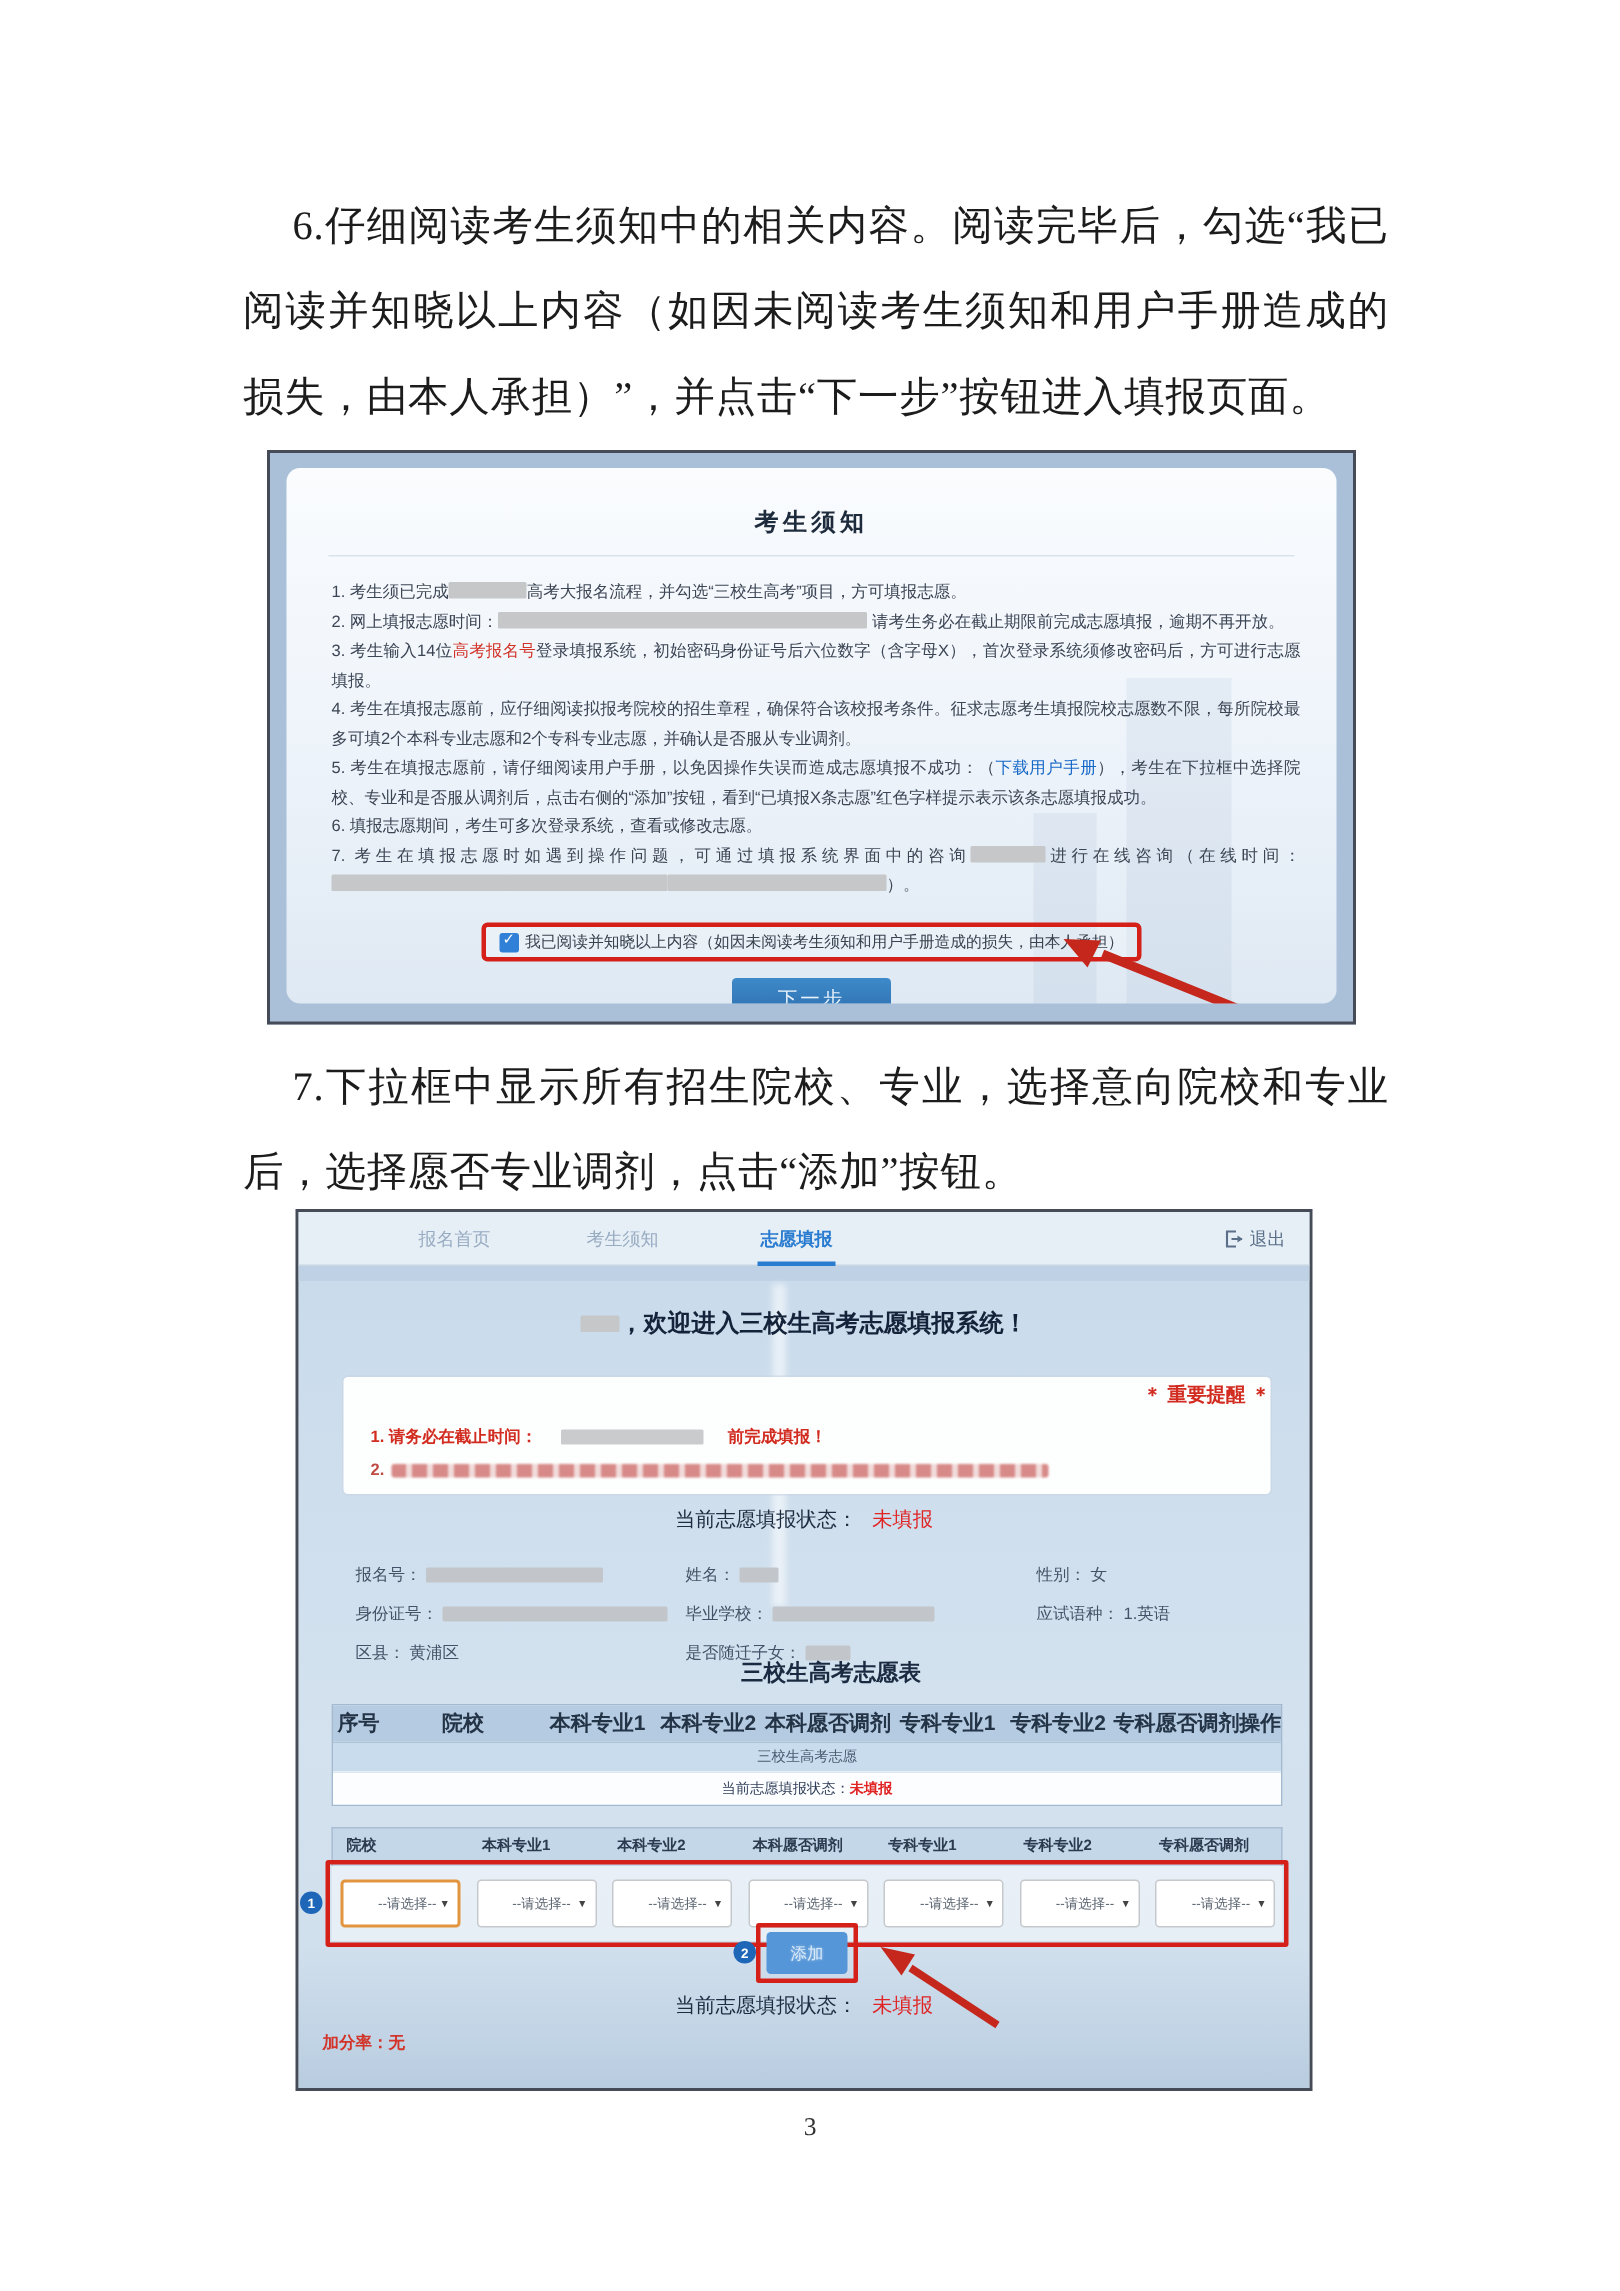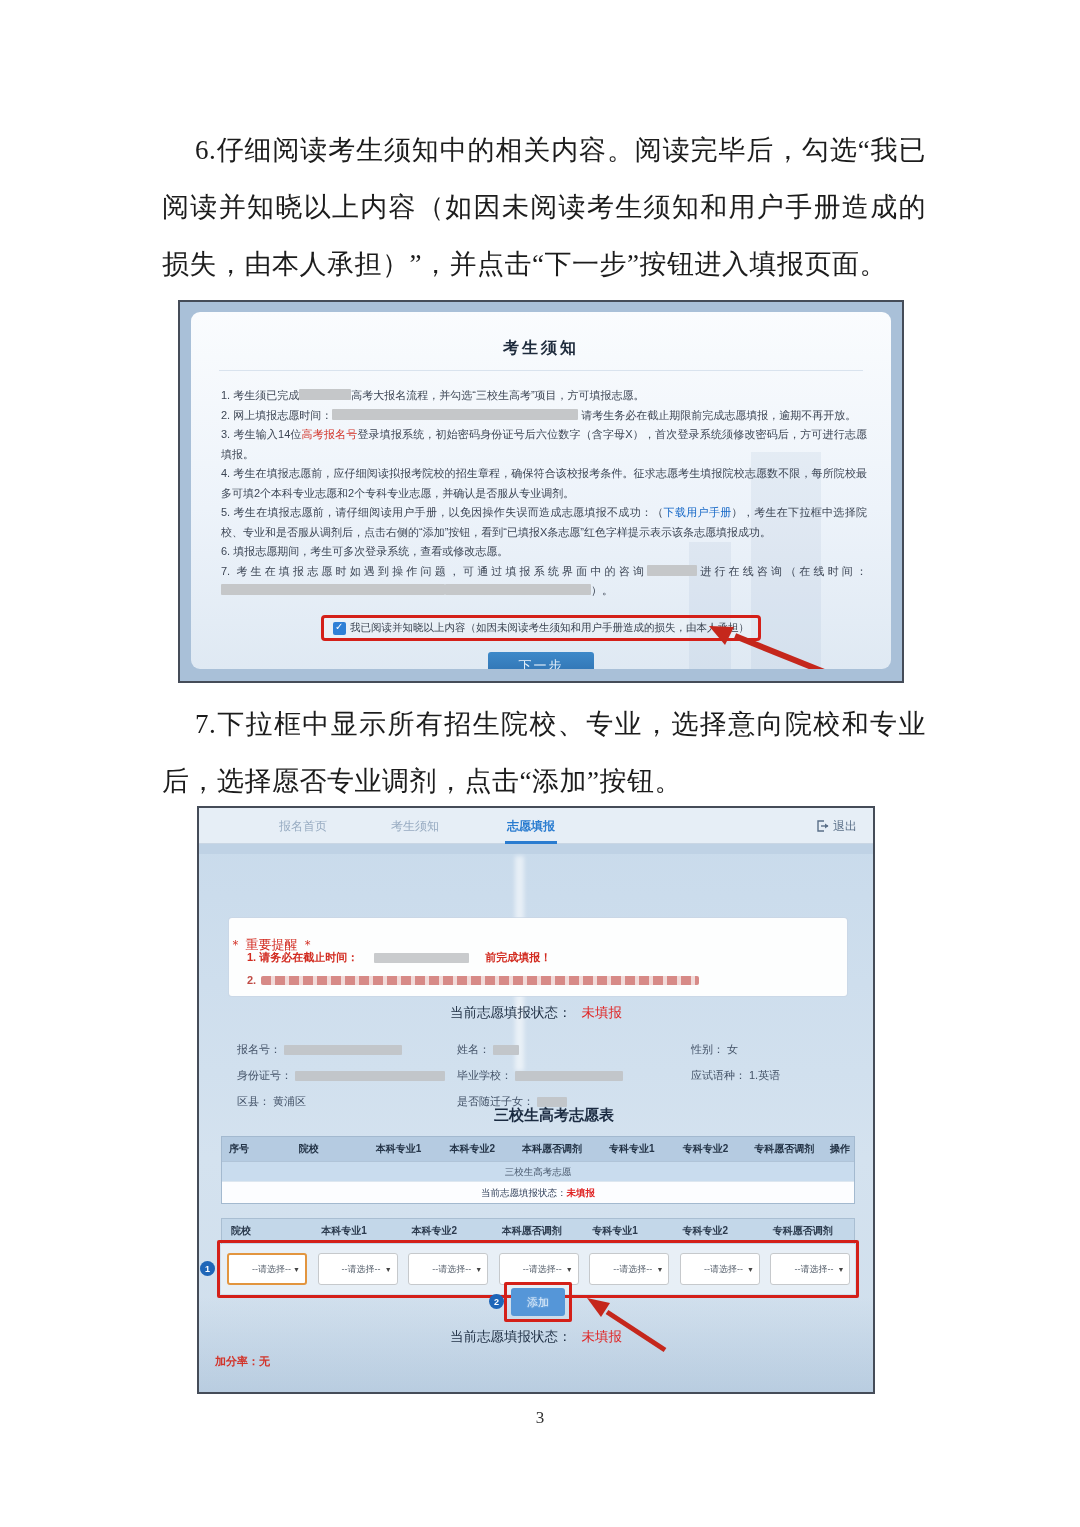--- a/index.html
+++ b/index.html
@@ -52,35 +52,35 @@
   .tab.active::after{content:"";position:absolute;left:-2px;right:-2px;bottom:0;height:3px;background:var(--primary_blue);}
   .logout{position:absolute;right:16px;top:0;height:36px;display:flex;align-items:center;gap:4px;
           font-size:12px;color:#5a6f88;cursor:pointer;}
   .nav-strip{position:absolute;top:36px;left:0;right:0;height:10px;background:#bfd2e5;}
   .pearl{position:absolute;left:316px;top:48px;width:9px;height:215px;background:rgba(255,255,255,.55);filter:blur(2px);}
   .city-fade{position:absolute;left:0;right:0;bottom:0;height:95px;
              background:linear-gradient(180deg,rgba(180,200,222,0),rgba(158,184,210,.45));}
   .welcome{position:absolute;top:64px;left:0;right:0;text-align:center;font-size:16px;font-weight:bold;color:#14233a;}
   .remind-box{position:absolute;left:30px;top:110px;width:618px;height:78px;background:#fdfefe;border-radius:3px;
               box-shadow:0 0 0 1px rgba(200,212,226,.6);}
-  .remind-title{position:absolute;top:18px;left:0;right:0;text-align:left;font-size:13px;font-weight:normal;color:#d22b20;}
+  .remind-title{position:absolute;top:3px;left:0;right:0;text-align:right;font-size:13px;font-weight:bold;color:#d22b20;}
   .remind-l1{position:absolute;top:32px;left:18px;font-size:11px;font-weight:bold;color:#d22b20;display:flex;align-items:center;gap:16px;white-space:nowrap;}
   .remind-l1 .redact{background:#c9cbcd;width:95px;height:10px;}
   .remind-l2{position:absolute;top:56px;left:18px;display:flex;align-items:center;gap:5px;font-size:11px;font-weight:bold;color:#c04a44;}
   .blur-red{width:438px;height:9px;border-radius:2px;filter:blur(.6px);
             background:repeating-linear-gradient(90deg,rgba(190,60,55,.6) 0 10px,rgba(190,60,55,.18) 10px 14px);}
   .status-line{position:absolute;left:0;right:0;text-align:center;font-size:13.5px;font-weight:normal;color:#1d2d42;}
   .status-line .t-status{color:var(--status_red);margin-left:10px;}
   .info{position:absolute;left:0;top:228px;right:0;height:80px;font-size:11px;color:#435267;}
   .i-cell{position:absolute;white-space:nowrap;display:flex;align-items:center;gap:3px;}
   .i-cell .redact{background:#c2c6ca;height:10px;}
   .tbl-title{position:absolute;top:298px;left:0;right:0;text-align:center;font-size:15px;font-weight:bold;color:#1a2a40;padding-left:36px;}
   .vtable{position:absolute;left:22px;top:328px;width:634px;border:1px solid #a3b9cf;background:#fcfdff;}
   .vt-head{display:flex;background:#b5cbe1;height:24px;align-items:center;}
-  .vt-head .th{font-size:10px;font-weight:bold;color:#243447;text-align:center;overflow:hidden;white-space:nowrap;}
+  .vt-head .th{font-size:14px;font-weight:bold;color:#243447;text-align:center;overflow:hidden;white-space:nowrap;}
   .vt-sub{height:20px;line-height:20px;text-align:center;background:#c9dcee;font-size:9.5px;color:#4a5a6e;border-top:1px solid #b0c4d8;}
   .vt-row{height:22px;line-height:22px;text-align:center;font-size:9.5px;color:#31405a;border-top:1px solid #dde7f0;background:#fcfdff;}
   .vt-row .t-status{color:var(--status_red);font-weight:bold;}
   .sel-header{position:absolute;left:22px;top:410px;width:634px;height:26px;background:#c3d7e9;display:flex;
               border:1px solid #a9bed2;border-bottom:none;}
   .sh{flex:1 1 0;font-size:10px;font-weight:bold;color:#2b3a4d;line-height:24px;padding-left:9px;white-space:nowrap;overflow:hidden;}
   .sel-row{position:absolute;left:22px;top:436px;width:634px;height:50px;background:rgba(250,252,254,.55);display:flex;}
   .sc{flex:1 1 0;display:flex;align-items:center;padding-left:6px;}
   .sel{width:80px;height:32px;background:#fff;border:1px solid #c6c9cc;border-radius:3px;display:flex;
        align-items:center;justify-content:space-between;padding:0 5px;cursor:pointer;}
@@ -144,20 +144,23 @@
           <line x1="5" y1="6" x2="12" y2="6" stroke="#5a6f88" stroke-width="1.4"></line>
           <polygon points="12.5,6 9,3.6 9,8.4" fill="#5a6f88"></polygon>
         </svg>
         <span>退出</span>
       </div>
     </div>
     <div class="nav-strip"></div>
     <div class="pearl"></div>
     <div class="city-fade"></div>
 
+    <div class="welcome">
+      <span class="redact" style="width:26px;"></span><span>，欢迎进入三校生高考志愿填报系统！</span>
+    </div>
 
     <div class="remind-box">
       <div class="remind-title">＊ 重要提醒 ＊</div>
       <div class="remind-l1">
         <span>1. 请务必在截止时间：</span>
         <span class="redact"></span>
         <span>前完成填报！</span>
       </div>
       <div class="remind-l2">
         <span>2.</span>

